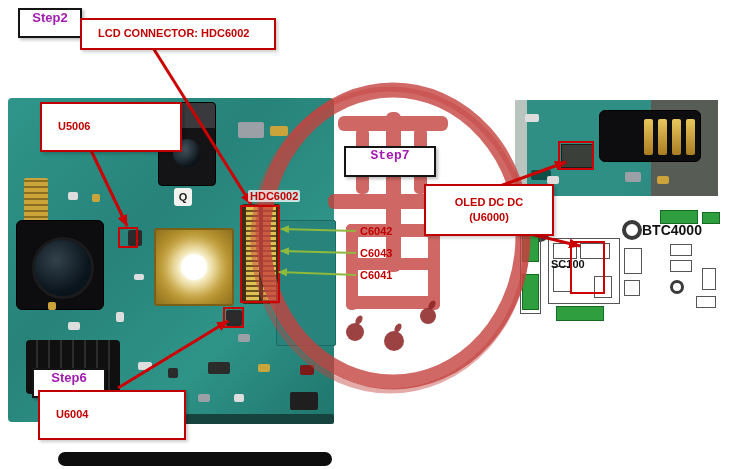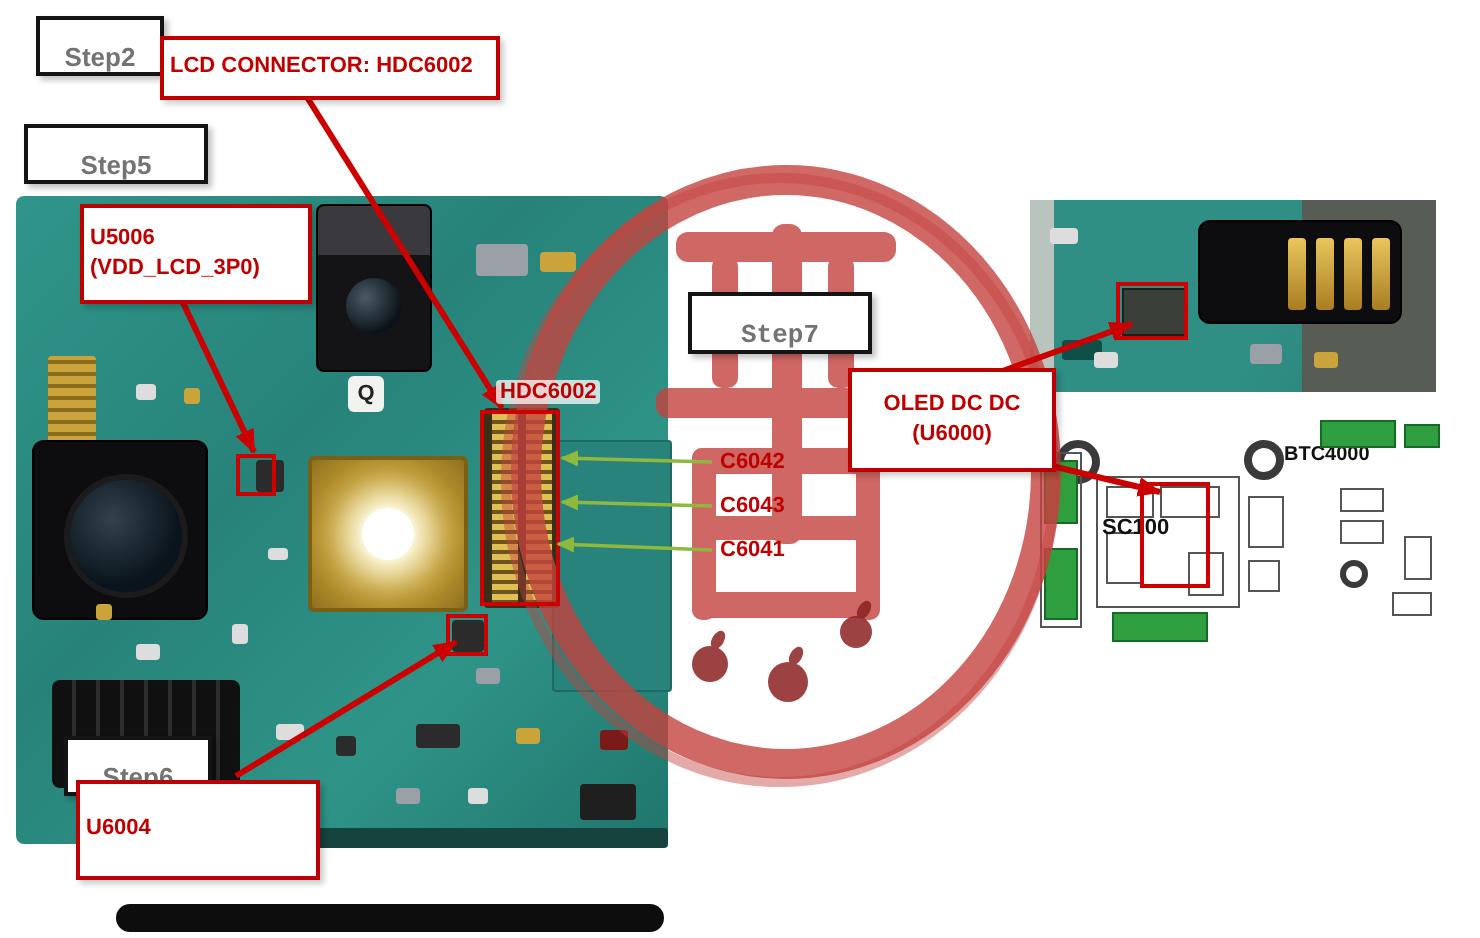--- a/index.html
+++ b/index.html
@@ -1,24 +1,24 @@
 <!DOCTYPE html>
 <html><head>
 <meta charset="utf-8">
 <style>
   html,body{margin:0;padding:0;background:#fff;}
   .canvas{position:relative;width:740px;height:469px;background:#fff;overflow:hidden;
           font-family:"Liberation Sans",sans-serif;}
 
   
   .step-box{position:absolute;z-index:6;background:#fff;border:2px solid #141414;
-    color:#737373;font-weight:bold;font-size:13px;display:flex;align-items:flex-end;
+    color:#a21caf;font-weight:bold;font-size:13px;display:flex;align-items:flex-start;
     justify-content:center;box-shadow:2px 2px 3px rgba(0,0,0,.25);}
   .red-box{position:absolute;z-index:6;background:#fff;border:2px solid #c00000;
-    color:#c00000;font-weight:bold;font-size:11px;line-height:1.4;padding:2px 3px;
+    color:#c00000;font-weight:bold;font-size:11px;line-height:1.4;padding:2px 16px;
     display:flex;flex-direction:column;justify-content:center;
     box-shadow:2px 2px 3px rgba(0,0,0,.2);}
   .red-box.center{align-items:center;text-align:center;}
   .red-text{position:absolute;z-index:6;color:#c00000;font-weight:bold;font-size:11px;
     background:rgba(255,255,255,.75);padding:0 2px;border-radius:2px;}
   .cap-label{position:absolute;z-index:6;color:#c00000;font-weight:bold;font-size:11px;}
 
   
   .photo-main{position:absolute;left:8px;top:62px;width:326px;height:372px;z-index:1;}
   .board-bg{position:absolute;left:0;top:36px;right:0;bottom:12px;border-radius:4px;
@@ -149,21 +149,21 @@
     <div class="sc" style="left:10px;top:14px;width:14px;height:8px;background:#ddd;"></div>
     <div class="sc" style="left:16px;top:70px;width:20px;height:10px;background:#0f4f47;"></div>
     <div class="sc" style="left:32px;top:76px;width:12px;height:8px;background:#ddd;"></div>
     <div class="sc" style="left:110px;top:72px;width:16px;height:10px;background:#9aa0a6;"></div>
     <div class="sc" style="left:142px;top:76px;width:12px;height:8px;background:#caa33a;"></div>
   </div>
 
   <div class="schematic">
     <div class="donut" style="left:8px;top:10px;width:14px;height:14px;"></div>
     <div class="donut" style="left:102px;top:10px;width:12px;height:12px;"></div>
-    <div class="sch-label" style="left:122px;top:12px;font-size:10px;">BTC4000</div>
+    <div class="sch-label" style="left:122px;top:12px;font-size:14px;">BTC4000</div>
 
     <div class="gfrag" style="left:140px;top:0;width:36px;height:12px;"></div>
     <div class="gfrag" style="left:182px;top:2px;width:16px;height:10px;"></div>
     <div class="orect" style="left:0;top:16px;width:19px;height:86px;"></div>
     <div class="gfrag" style="left:2px;top:20px;width:15px;height:30px;"></div>
     <div class="gfrag" style="left:2px;top:64px;width:15px;height:34px;"></div>
     <div class="gfrag" style="left:36px;top:96px;width:46px;height:13px;"></div>
 
     <div class="orect" style="left:28px;top:28px;width:70px;height:64px;"></div>
     <div class="orect" style="left:33px;top:33px;width:22px;height:14px;"></div>
@@ -240,27 +240,23 @@
   </svg>
 
   <div class="step-box" style="left:18px;top:8px;width:60px;height:26px;">
     <span>Step2</span>
   </div>
 
   <div class="red-box" style="left:80px;top:18px;width:160px;height:24px;">
     <span>LCD CONNECTOR: HDC6002</span>
   </div>
 
-  <div class="step-box" style="left:12px;top:62px;width:88px;height:26px;">
-    <span>Step5</span>
-  </div>
 
   <div class="red-box" style="left:40px;top:102px;width:106px;height:42px;">
     <span>U5006</span>
-    <span>(VDD_LCD_3P0)</span>
   </div>
 
   <div class="step-box" style="left:344px;top:146px;width:88px;height:27px;font-family:Liberation Mono, monospace;">
     <span>Step7</span>
   </div>
 
   <div class="red-box center" style="left:424px;top:184px;width:94px;height:44px;">
     <span>OLED DC DC</span>
     <span>(U6000)</span>
   </div>

